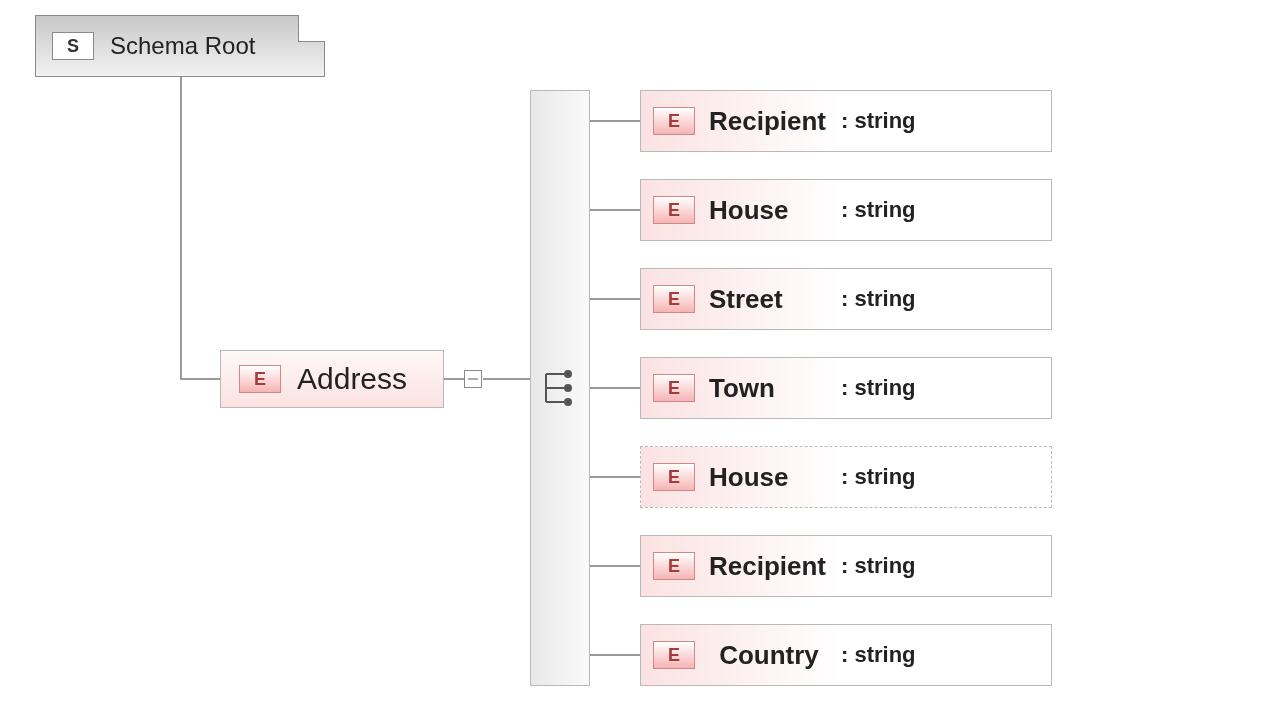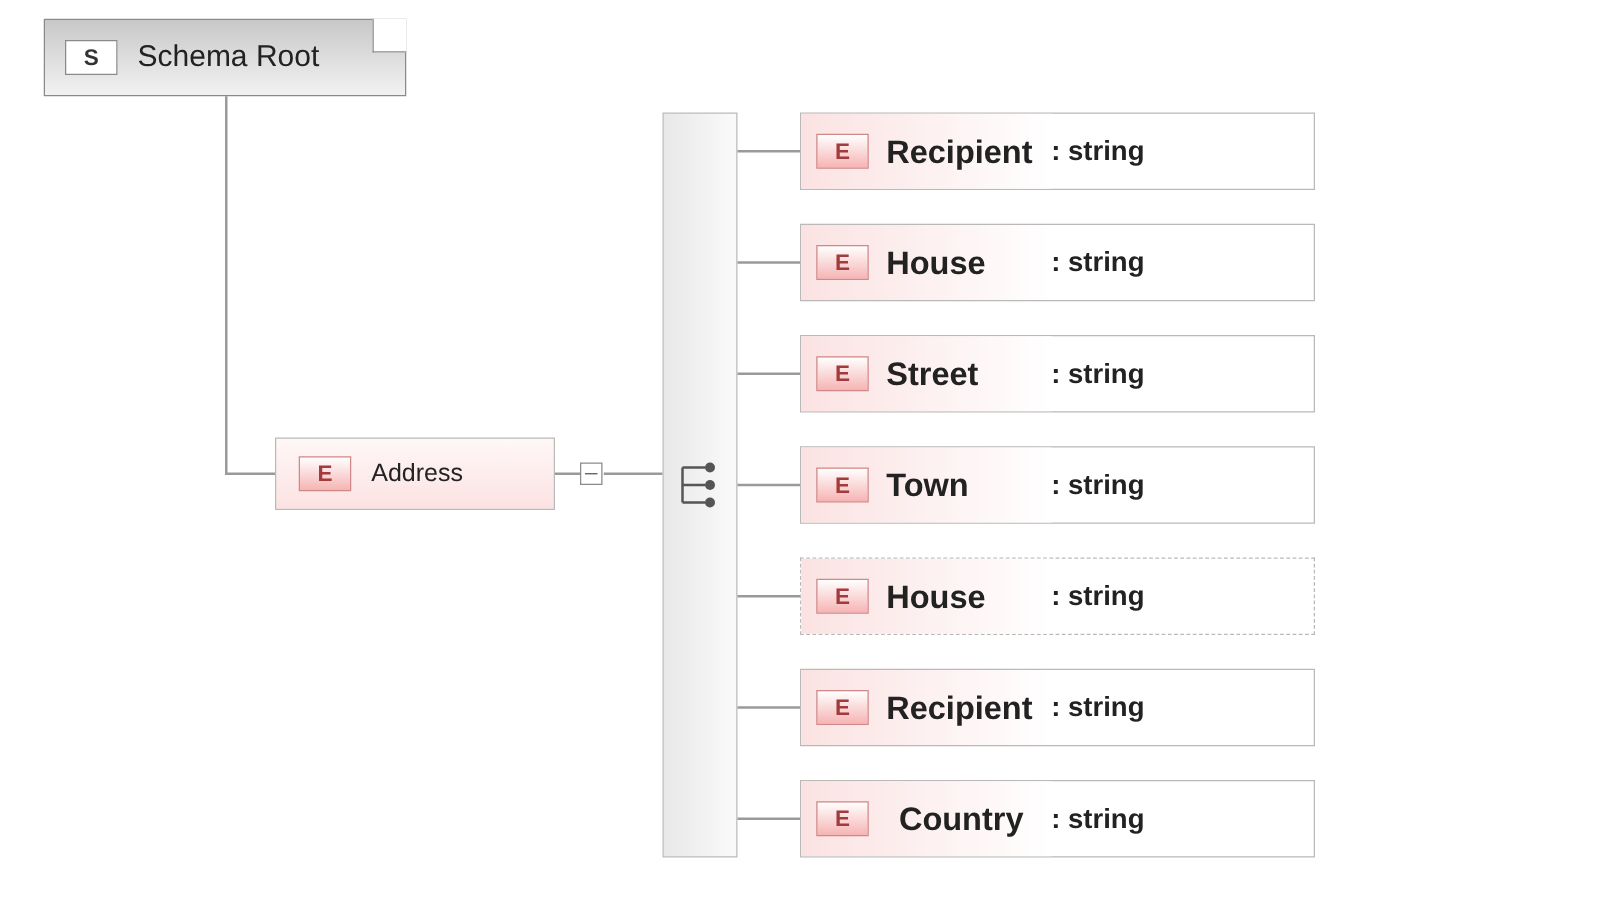--- a/index.html
+++ b/index.html
@@ -89,21 +89,21 @@
   .elem-node {
     position: absolute;
     border: 1px solid #b9b9b9;
     background: linear-gradient(to bottom, #fff7f7, #fbe2e2);
     box-sizing: border-box;
     display: flex;
     align-items: center;
     padding: 0 18px;
   }
   .address-node { left: 220px; top: 350px; width: 224px; height: 58px; }
-  .node-label { margin-left: 16px; font-size: 20px; }
+  .node-label { margin-left: 16px; font-size: 30px; }
 
   
   .collapse-box {
     position: absolute;
     width: 18px;
     height: 18px;
     border: 1px solid #8a8a8a;
     background: #ffffff;
     box-sizing: border-box;
   }

